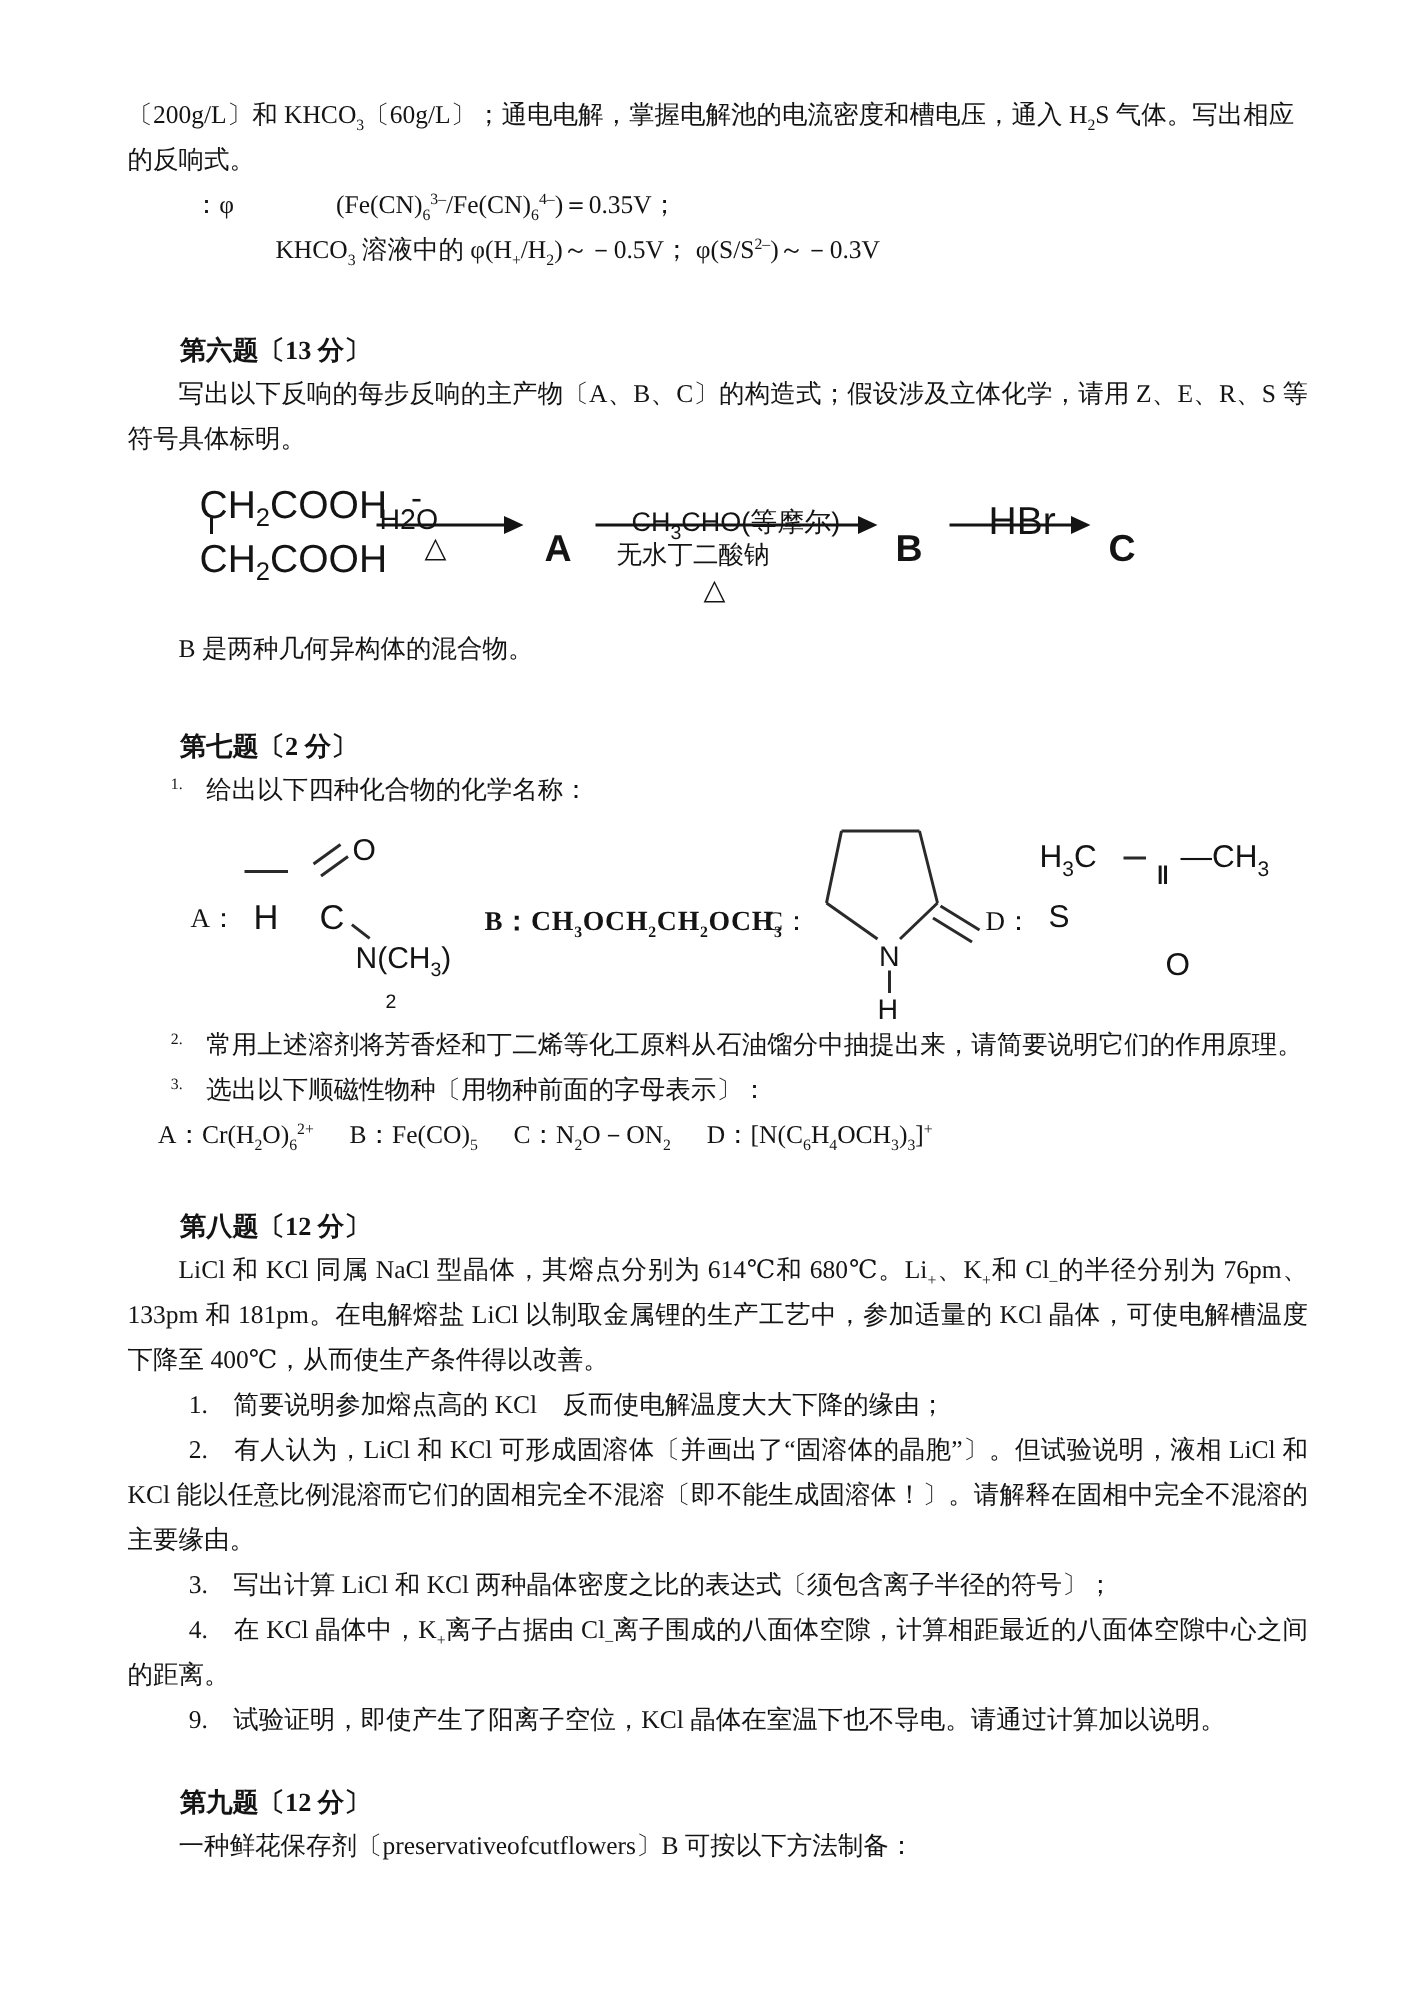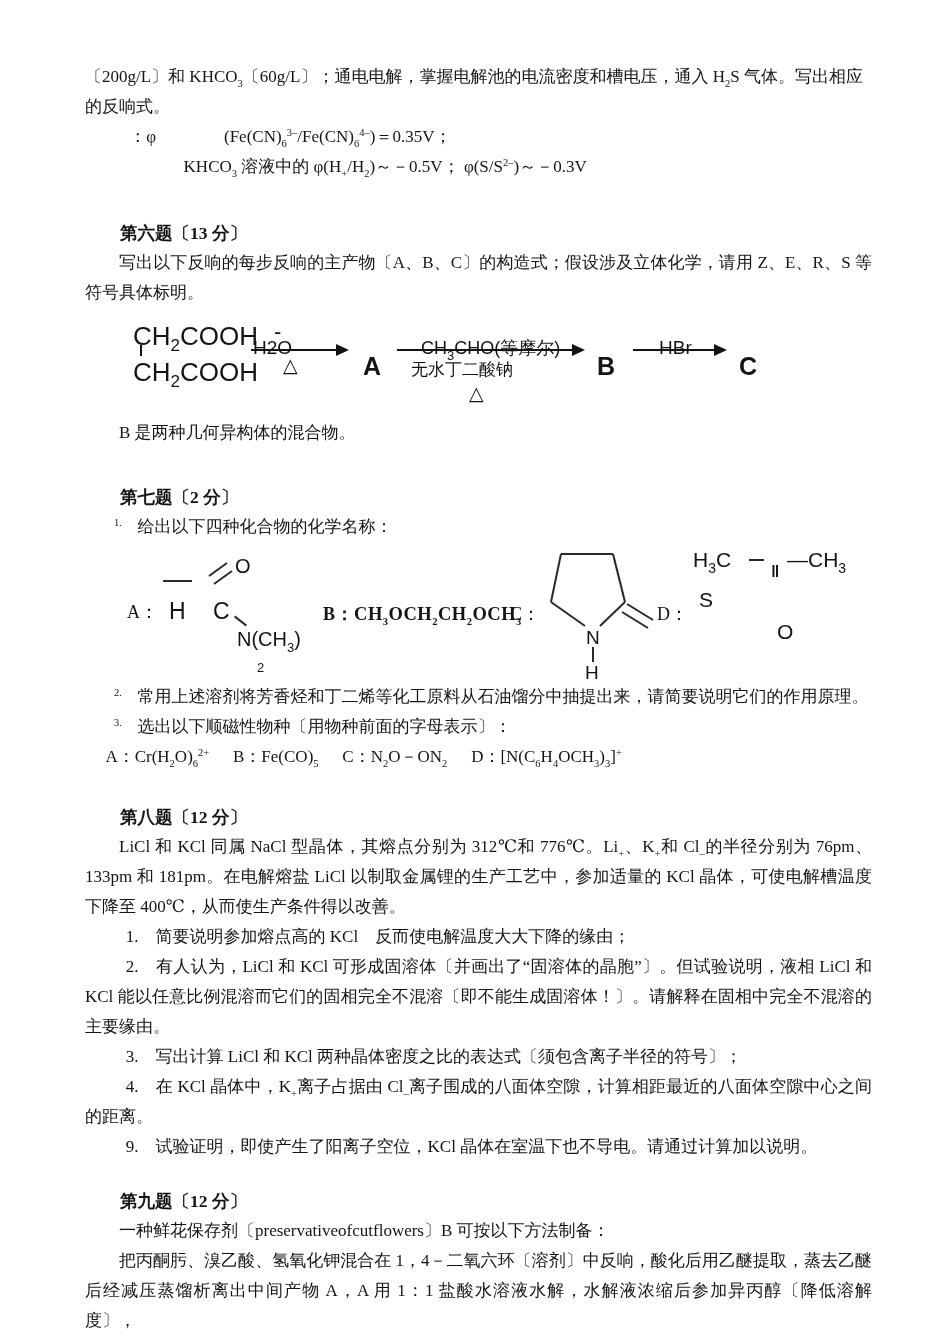--- a/index.html
+++ b/index.html
@@ -33,21 +33,21 @@
   .minus{margin-left:16px;font-size:22px;vertical-align:6px;}
   .vbond{position:absolute;left:7px;top:29px;height:11px;border-left:2.5px solid #141414;}
   .arrow{position:absolute;}
   .aline{position:absolute;left:0;right:6px;top:33px;border-top:2px solid #141414;}
   .ahead{position:absolute;right:0;top:34px;width:0;height:0;transform:translateY(-50%);
     border-left:13px solid #141414;border-top:6px solid transparent;border-bottom:6px solid transparent;}
   .albl{position:absolute;white-space:nowrap;}
   .on-line{top:33px;transform:translateY(-55%);}
   .lbl-h2o{left:2px;font-size:19px;}
   .lbl-c2{left:24px;font-size:18px;}
-  .lbl-hbr{left:26px;font-size:19px;}
+  .lbl-hbr{left:26px;font-size:26px;}
   .arrow sub{font-size:13px;}
   .sub1{top:42px;left:14px;font-size:17px;font-family:"Liberation Serif","DejaVu Serif",serif;}
   .tri{font-size:19px;}
   .t1{top:38px;left:32px;}
   .t2{top:66px;left:72px;}
   .prod{position:absolute;top:36px;font-weight:bold;font-size:25px;}
   .pA{left:230px;} .pB{left:464px;} .pC{left:606px;}
   .a1{left:118px;top:0;width:98px;height:72px;}
   .a2{left:264px;top:0;width:188px;height:100px;}
   .a3{left:500px;top:0;width:94px;height:60px;}
@@ -65,21 +65,21 @@
   .aC{position:absolute;left:86px;top:54px;font-size:23px;}
   .abond{position:absolute;left:106px;top:76px;width:15px;border-top:2px solid #2a2a2a;transform:rotate(38deg);}
   .aN{position:absolute;left:110px;top:84px;font-size:20px;}
   .aN sub{font-size:13px;}
   .a2sub{position:absolute;left:130px;top:116px;font-size:13px;}
   .compB{position:absolute;left:238px;top:58px;font-size:18.5px;letter-spacing:0.5px;font-weight:bold;}
   .lc{position:absolute;left:425px;top:58px;}
   .ring{position:absolute;left:452px;top:0;}
   .ring text{font-size:19px;}
   .ld{position:absolute;left:572px;top:58px;}
-  .compD{position:absolute;left:608px;top:4px;width:186px;height:100px;
+  .compD{position:absolute;left:608px;top:16px;width:186px;height:100px;
     font-family:"Liberation Sans","DejaVu Sans",sans-serif;font-size:21px;text-align:center;}
   .compD sub{font-size:14px;}
   .dL{position:absolute;left:0;top:0;}
   .ddash{position:absolute;left:56px;top:11px;width:15px;border-top:2.5px solid #2a2a2a;}
   .ddb{position:absolute;left:78px;top:14px;font-size:17px;font-weight:bold;}
   .dR{position:absolute;left:94px;top:0;}
   .dS{position:absolute;left:6px;top:40px;}
   .dO{position:absolute;left:84px;top:72px;}
 </style>
 </head>
@@ -174,24 +174,23 @@
   <p class="q"><sup class="qnum">2.</sup><span>常用上述溶剂将芳香烃和丁二烯等化工原料从石油馏分中抽提出来，请简要说明它们的作用原理。</span></p>
   <p class="q"><sup class="qnum">3.</sup><span>选出以下顺磁性物种〔用物种前面的字母表示〕：</span></p>
   <p class="options">
     <span class="opt"><span>A：Cr(H</span><sub>2</sub><span>O)</span><sub>6</sub><sup>2+</sup></span>
     <span class="opt"><span>B：Fe(CO)</span><sub>5</sub></span>
     <span class="opt"><span>C：N</span><sub>2</sub><span>O－ON</span><sub>2</sub></span>
     <span class="opt"><span>D：[N(C</span><sub>6</sub><span>H</span><sub>4</sub><span>OCH</span><sub>3</sub><span>)</span><sub>3</sub><span>]</span><sup>+</sup></span>
   </p>
 
   <h3 class="sec-title mt-b">第八题〔12 分〕</h3>
-  <p class="para"><span>LiCl 和 KCl 同属 NaCl 型晶体，其熔点分别为 312℃和 776℃。Li</span><sub>+</sub><span>、K</span><sub>+</sub><span>和 Cl</span><sub>–</sub><span>的半径分别为 76pm、 133pm 和 181pm。在电解熔盐 LiCl 以制取金属锂的生产工艺中，参加适量的 KCl 晶体，可使电解槽温度下降至 400℃，从而使生产条件得以改善。</span></p>
+  <p class="para"><span>LiCl 和 KCl 同属 NaCl 型晶体，其熔点分别为 614℃和 680℃。Li</span><sub>+</sub><span>、K</span><sub>+</sub><span>和 Cl</span><sub>–</sub><span>的半径分别为 76pm、 133pm 和 181pm。在电解熔盐 LiCl 以制取金属锂的生产工艺中，参加适量的 KCl 晶体，可使电解槽温度下降至 400℃，从而使生产条件得以改善。</span></p>
   <p class="item"><span>1.　简要说明参加熔点高的 KCl　反而使电解温度大大下降的缘由；</span></p>
   <p class="item"><span>2.　有人认为，LiCl 和 KCl 可形成固溶体〔并画出了“固溶体的晶胞”〕。但试验说明，液相 LiCl 和 KCl 能以任意比例混溶而它们的固相完全不混溶〔即不能生成固溶体！〕。请解释在固相中完全不混溶的主要缘由。</span></p>
   <p class="item"><span>3.　写出计算 LiCl 和 KCl 两种晶体密度之比的表达式〔须包含离子半径的符号〕；</span></p>
   <p class="item"><span>4.　在 KCl 晶体中，K</span><sub>+</sub><span>离子占据由 Cl</span><sub>–</sub><span>离子围成的八面体空隙，计算相距最近的八面体空隙中心之间的距离。</span></p>
   <p class="item"><span>9.　试验证明，即使产生了阳离子空位，KCl 晶体在室温下也不导电。请通过计算加以说明。</span></p>
 
   <h3 class="sec-title mt-d">第九题〔12 分〕</h3>
   <p class="para">一种鲜花保存剂〔preservativeofcutflowers〕B 可按以下方法制备：</p>
-  <p class="para">把丙酮肟、溴乙酸、氢氧化钾混合在 1，4－二氧六环〔溶剂〕中反响，酸化后用乙醚提取，蒸去乙醚后经减压蒸馏析离出中间产物 A，A 用 1：1 盐酸水溶液水解，水解液浓缩后参加异丙醇〔降低溶解度〕，</p>
 
 </div>
 
 </body></html>

